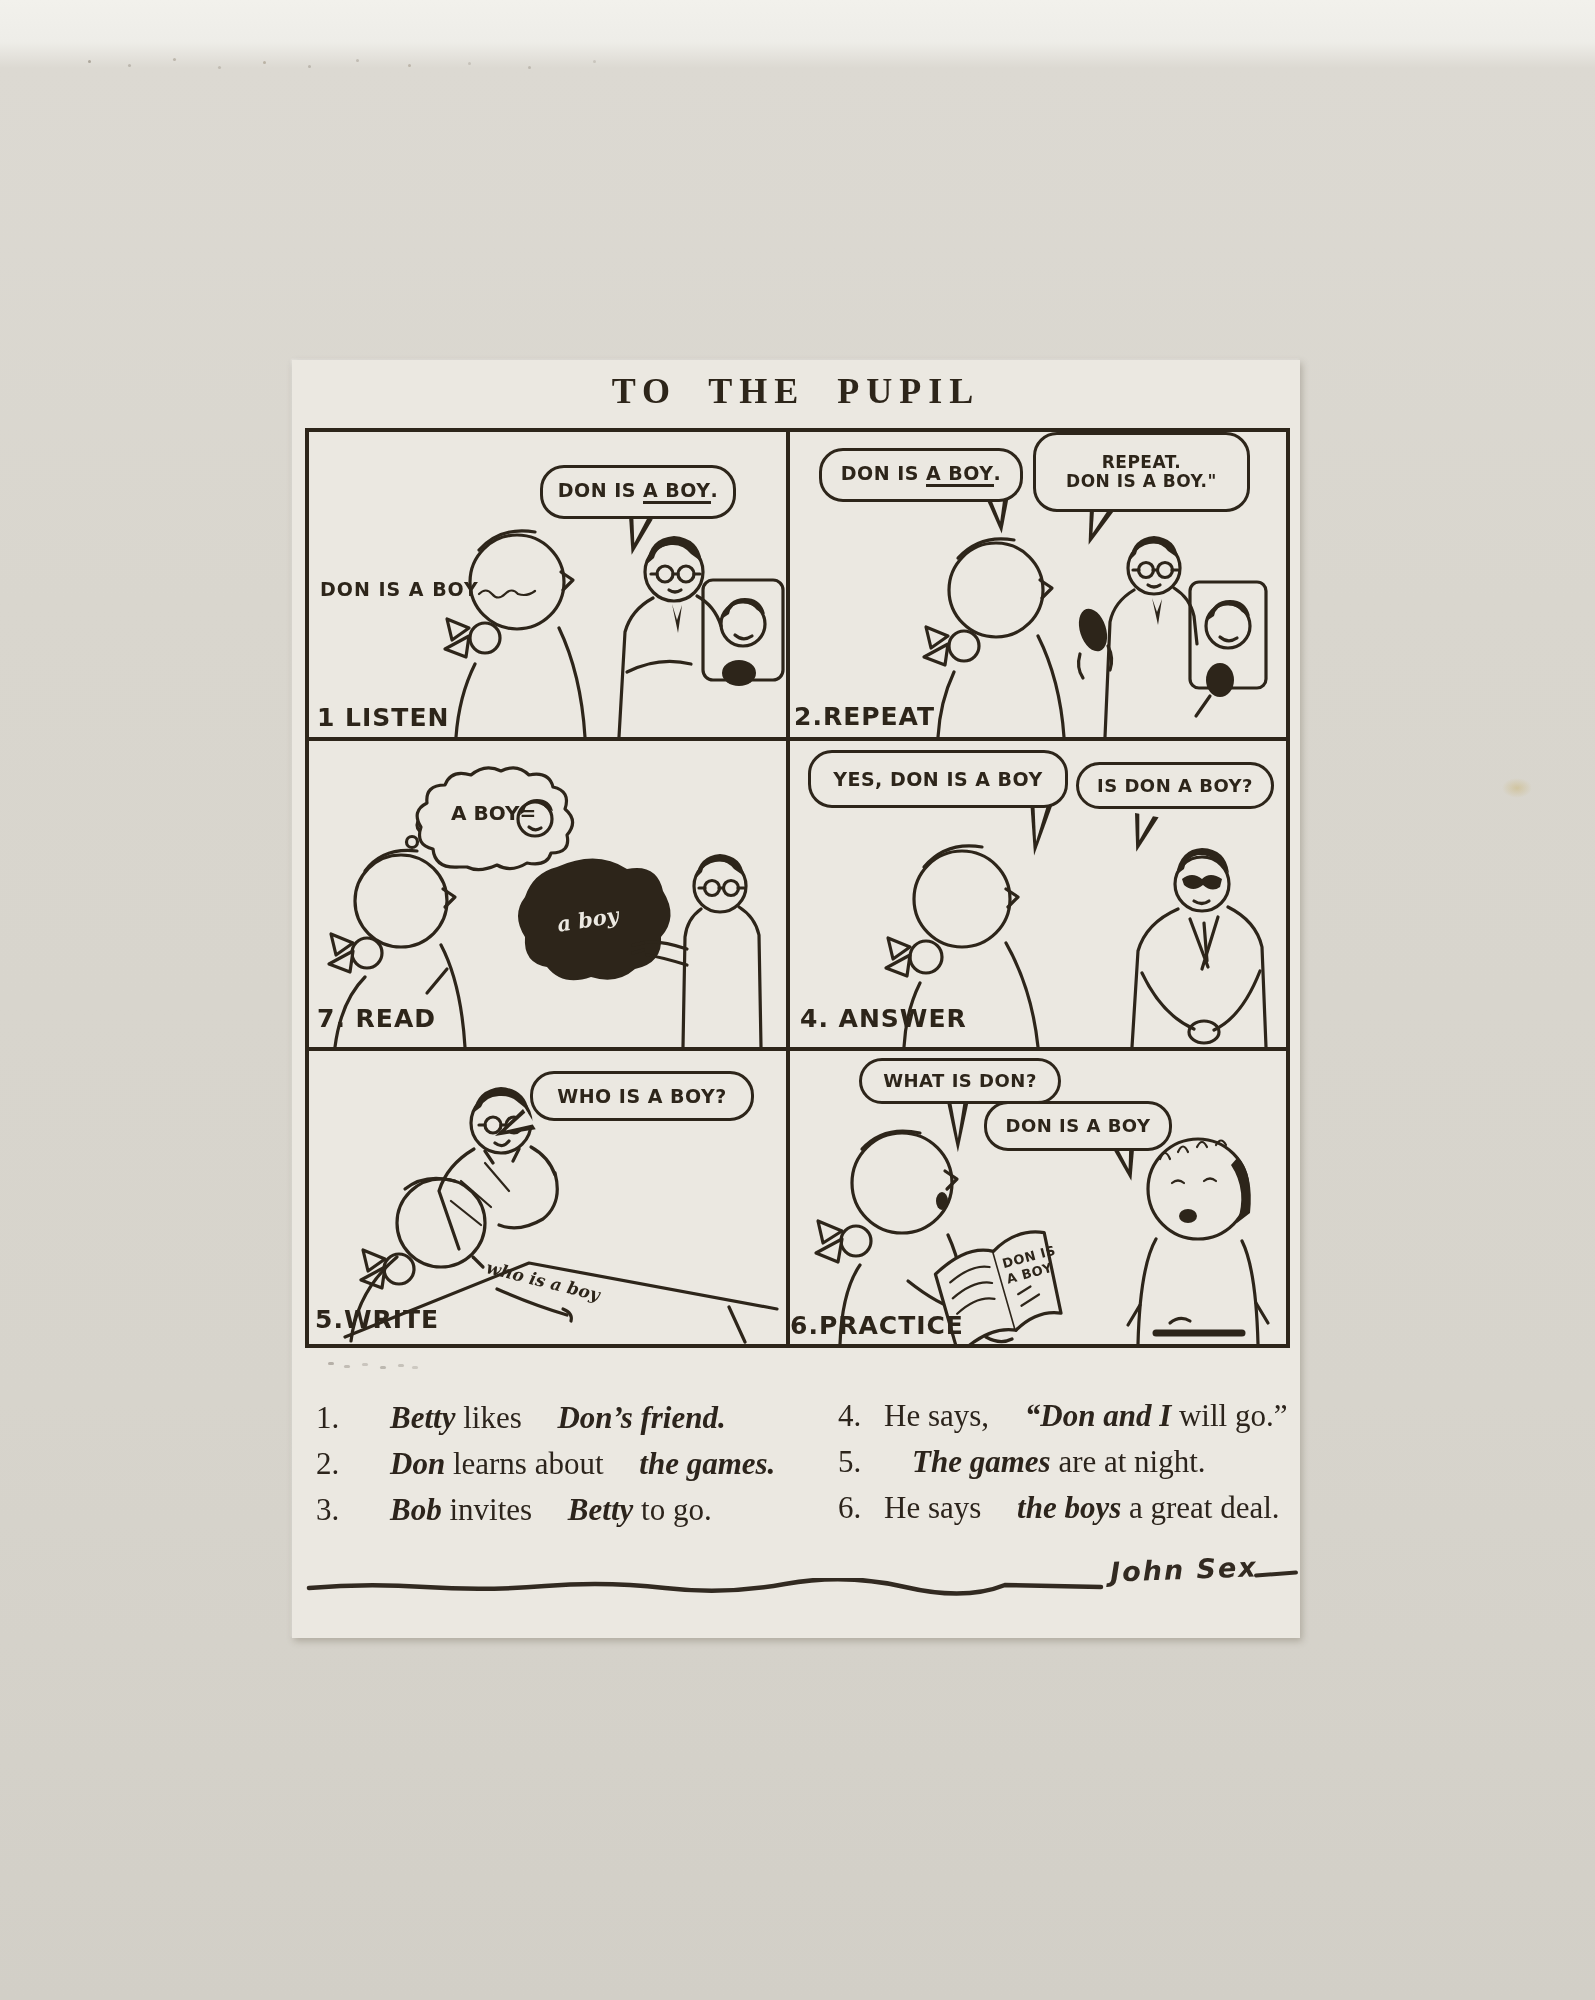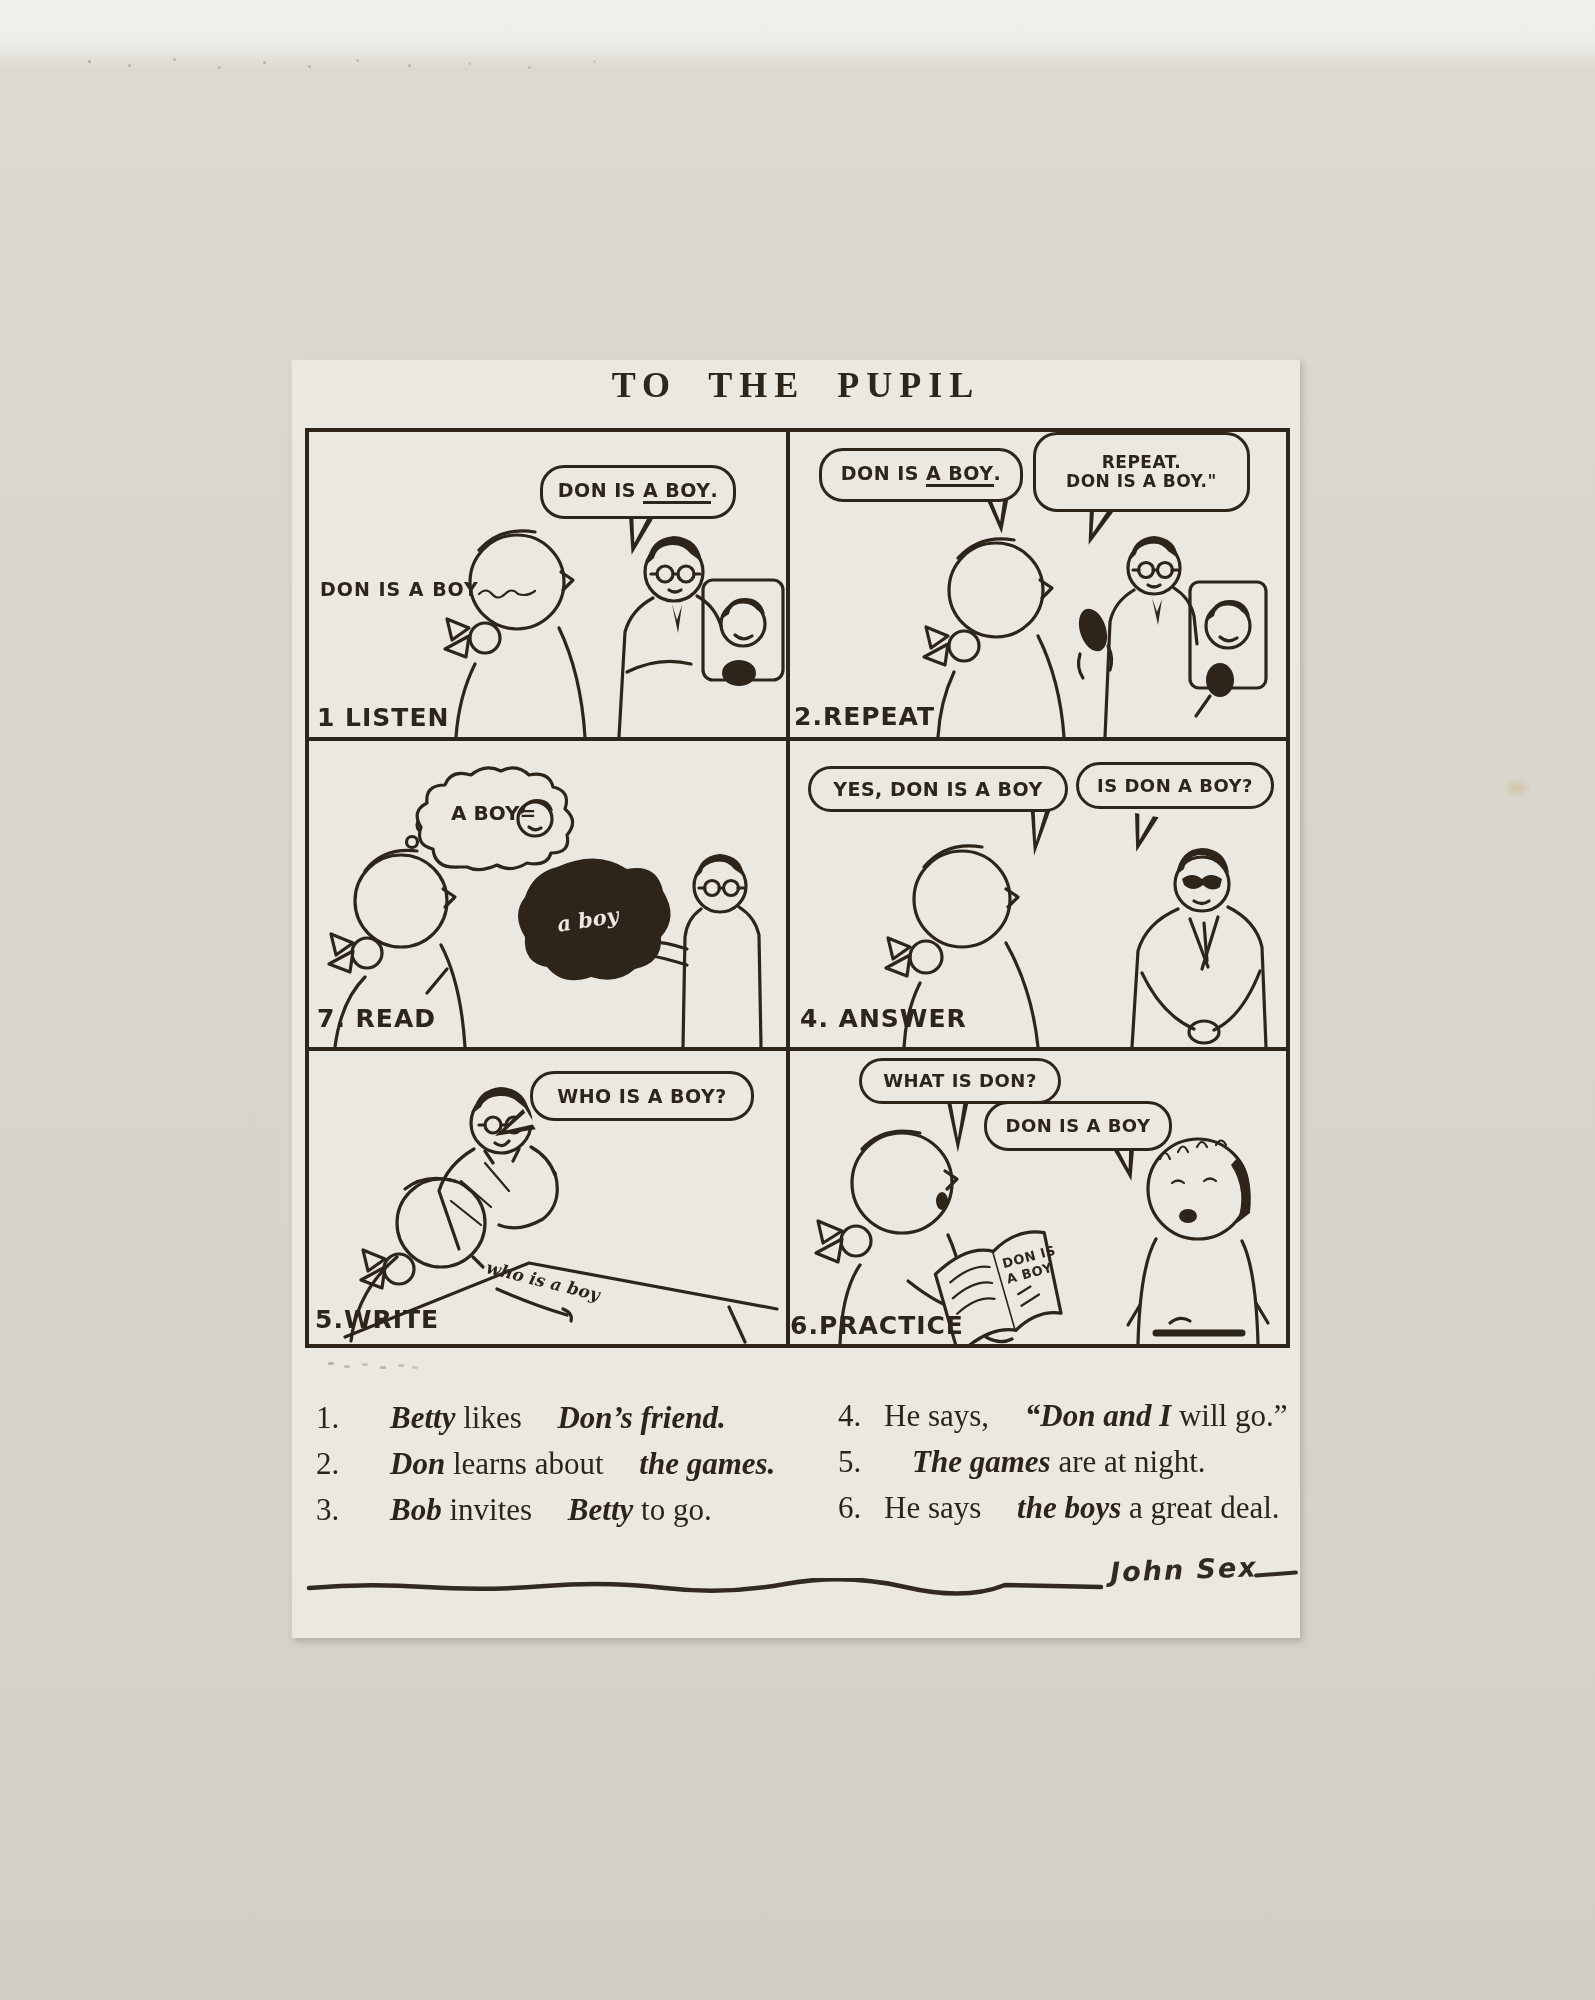--- a/index.html
+++ b/index.html
@@ -1,21 +1,21 @@
 <!DOCTYPE html>
 <html><head>
 <meta charset="utf-8">
 <style>
   html,body{margin:0;padding:0;background:#b9b6af;}
   .photo{position:relative;width:1595px;height:2000px;overflow:hidden;
     background:linear-gradient(180deg,#f2f1ec 0px,#eeede8 42px,#dcd9d2 68px,#d9d6ce 30%,#d7d4cc 70%,#d2cfc7 100%);
     font-family:"DejaVu Sans",sans-serif;color:#2d251a;}
   .sheet{position:absolute;left:292px;top:360px;width:1008px;height:1278px;background:#ebe8e1;
     box-shadow:2px 3px 7px rgba(95,85,68,.33), -1px -1px 2px rgba(255,255,255,.35);}
-  .title{position:absolute;left:0;right:0;top:4px;text-align:center;
+  .title{position:absolute;left:0;right:0;top:10px;text-align:center;
     font-family:"Liberation Serif",serif;font-weight:700;font-size:36px;letter-spacing:7px;word-spacing:16px;color:#2d251a;}
   .frame{position:absolute;left:13px;top:68px;width:977px;height:912px;border:4px solid #2d251a;}
   .vline{position:absolute;left:477px;top:0;width:4px;height:912px;background:#2d251a;}
   .hline1{position:absolute;left:0;top:305px;width:977px;height:4px;background:#2d251a;}
   .hline2{position:absolute;left:0;top:615px;width:977px;height:4px;background:#2d251a;}
   .panel{position:absolute;overflow:hidden;}
   .p1{left:0;top:0;width:477px;height:305px;}
   .p2{left:481px;top:0;width:496px;height:305px;}
   .p3{left:0;top:309px;width:477px;height:306px;}
   .p4{left:481px;top:309px;width:496px;height:306px;}
@@ -219,21 +219,21 @@
             <path d="M388,168 Q356,182 348,210 L342,306"></path>
             <path d="M438,166 Q466,180 472,206 L476,306"></path>
             <path d="M400,178 L418,226 M428,176 L412,228"></path>
             <path d="M414,182 l3,38"></path>
             <path d="M352,232 Q372,274 404,288 M470,230 Q452,276 424,289"></path>
             <ellipse cx="414" cy="291" rx="15" ry="11"></ellipse>
           </g>
         </svg>
         <div class="tail tall" style="left:240px;top:58px;transform:rotate(4deg);"></div>
         <div class="tail" style="left:345px;top:72px;transform:rotate(10deg);"></div>
-        <div class="bubble" style="left:18px;top:25px;width:260px;height:46px;">YES, DON IS A BOY</div>
+        <div class="bubble" style="left:18px;top:9px;width:260px;height:58px;">YES, DON IS A BOY</div>
         <div class="bubble" style="left:286px;top:21px;width:198px;height:47px;font-size:18px;">IS DON A BOY?</div>
         <div class="plabel" style="left:10px;top:263px;">4. ANSWER</div>
       </div>
 
       <div class="panel p5">
         <svg class="art" width="477" height="293" viewBox="0 0 477 293">
           <g>
             <circle cx="192" cy="72" r="30"></circle>
             <path class="f" d="M164,62 Q168,38 192,36 Q216,38 220,60 L210,52 Q202,44 190,45 Q176,46 172,56 Z"></path>
             <circle cx="184" cy="74" r="8"></circle>

